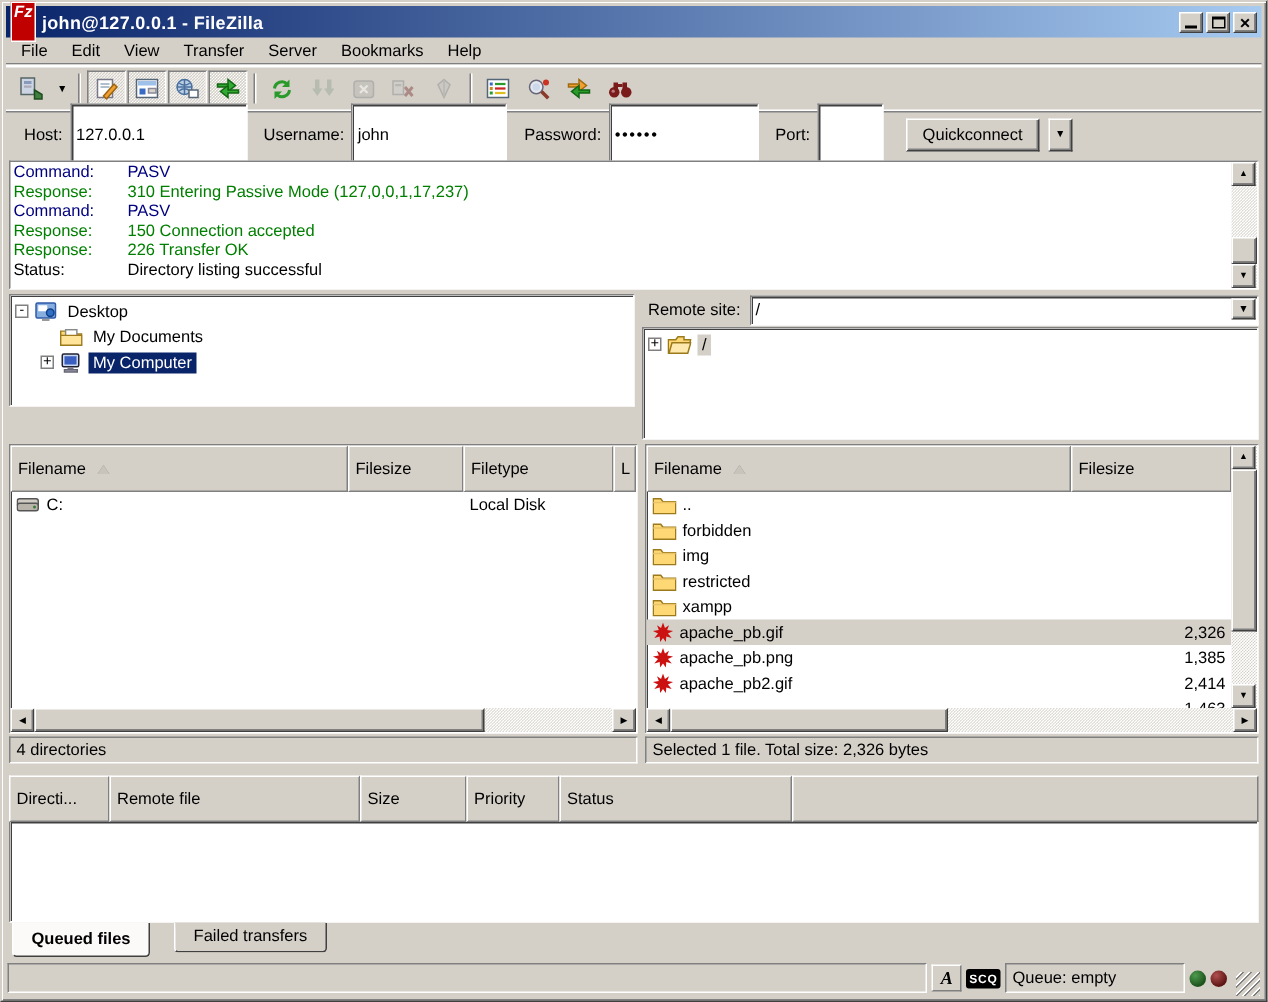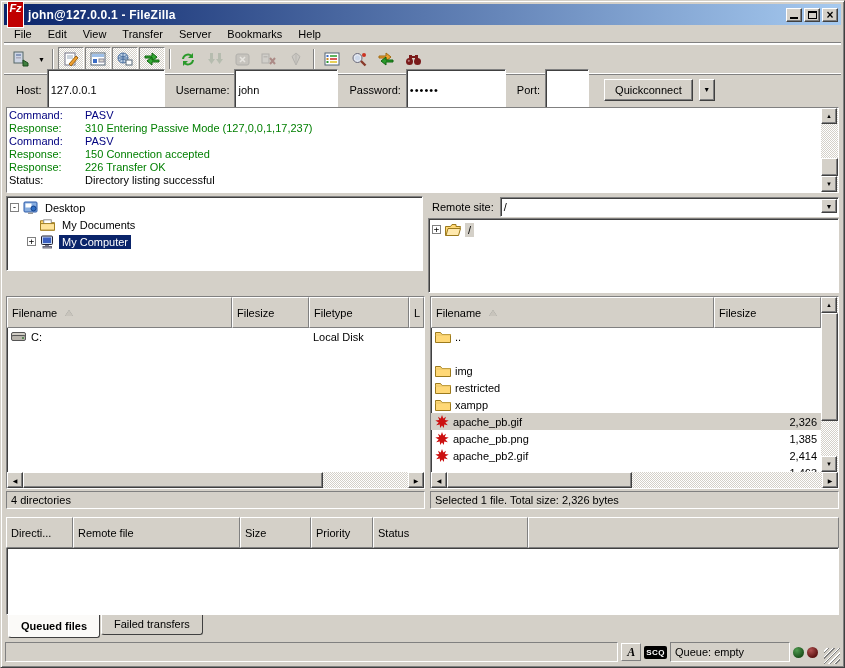--- a/index.html
+++ b/index.html
@@ -120,21 +120,21 @@
   .lrow.sel-inactive { background:#d4d0c8; }
   .lcell { padding:0 4px; display:flex; align-items:center; overflow:hidden; white-space:nowrap; height:100%; }
   .lcell.num { justify-content:flex-end; }
   .file-icon { margin-right:4px; flex:0 0 auto; display:flex; }
   .list-status { height:18px; margin-top:2px; border:1px solid; border-color:#808080 #fff #fff #808080;
     background:#d4d0c8; padding:2px 4px; line-height:13px; }
 
   
   .queue-wrap { margin:8px 2px 0 2px; flex:1; display:flex; flex-direction:column; min-height:0; }
   .queue-body { flex:1; background:#fff; border:1px solid; border-color:#808080 #fff #fff #808080; box-shadow: inset 1px 1px 0 #404040; border-top:none; }
-  .tabs { height:23px; display:flex; padding-left:2px; gap:1px; flex:0 0 auto; }
+  .tabs { height:23px; display:flex; padding-left:2px; gap:16px; flex:0 0 auto; }
   .tab { padding:2px 12px 3px 12px; background:#d4d0c8; display:flex; align-items:center;
     border:1px solid; border-color:#d4d0c8 #404040 #404040 #fff; border-top:none;
     border-radius:0 0 3px 3px; height:20px; }
   .tab.active { background:#fbfaf8; font-weight:bold; height:23px; z-index:2; }
 
   
   .statusbar { height:26px; flex:0 0 auto; display:flex; align-items:center; gap:3px; padding:2px 1px 0 1px; }
   .sb-fill { flex:1; height:20px; }
   .sb-icon { width:20px; height:18px; display:flex; align-items:center; justify-content:center;
     border:1px solid; border-color:#fff #808080 #808080 #fff; font-style:italic; font-weight:bold; font-size:12px; font-family:"Liberation Serif",serif; }
@@ -460,20 +460,29 @@
                         <svg width="16" height="13" viewBox="0 0 16 13">
                           <path d="M.5 2.5h5l1.5 2h8.5v8H.5z" fill="#ffd876" stroke="#9c7a1c"></path>
                           <path d="M.5 5h15" stroke="#e8c467"></path>
                         </svg>
                       </span>
                       <span>..</span>
                     </span>
                   <span class="lcell num" style="flex:1"></span>
                 </div>
                 <div class="lrow">
+                  <span class="lcell" style="width:283px">
+                      <span class="file-icon">
+                        <svg width="16" height="13" viewBox="0 0 16 13">
+                          <path d="M.5 2.5h5l1.5 2h8.5v8H.5z" fill="#ffd876" stroke="#9c7a1c"></path>
+                          <path d="M.5 5h15" stroke="#e8c467"></path>
+                        </svg>
+                      </span>
+                      <span>forbidden</span>
+                    </span>
                   <span class="lcell num" style="flex:1"></span>
                 </div>
                 <div class="lrow">
                   <span class="lcell" style="width:283px">
                       <span class="file-icon">
                         <svg width="16" height="13" viewBox="0 0 16 13">
                           <path d="M.5 2.5h5l1.5 2h8.5v8H.5z" fill="#ffd876" stroke="#9c7a1c"></path>
                           <path d="M.5 5h15" stroke="#e8c467"></path>
                         </svg>
                       </span>

